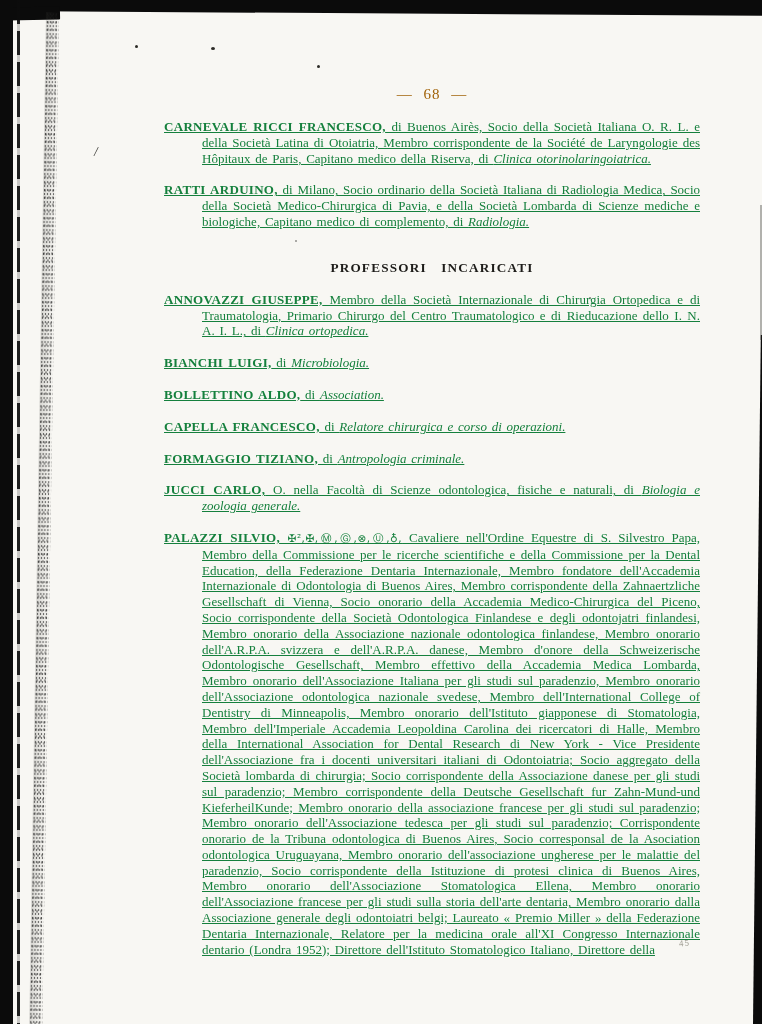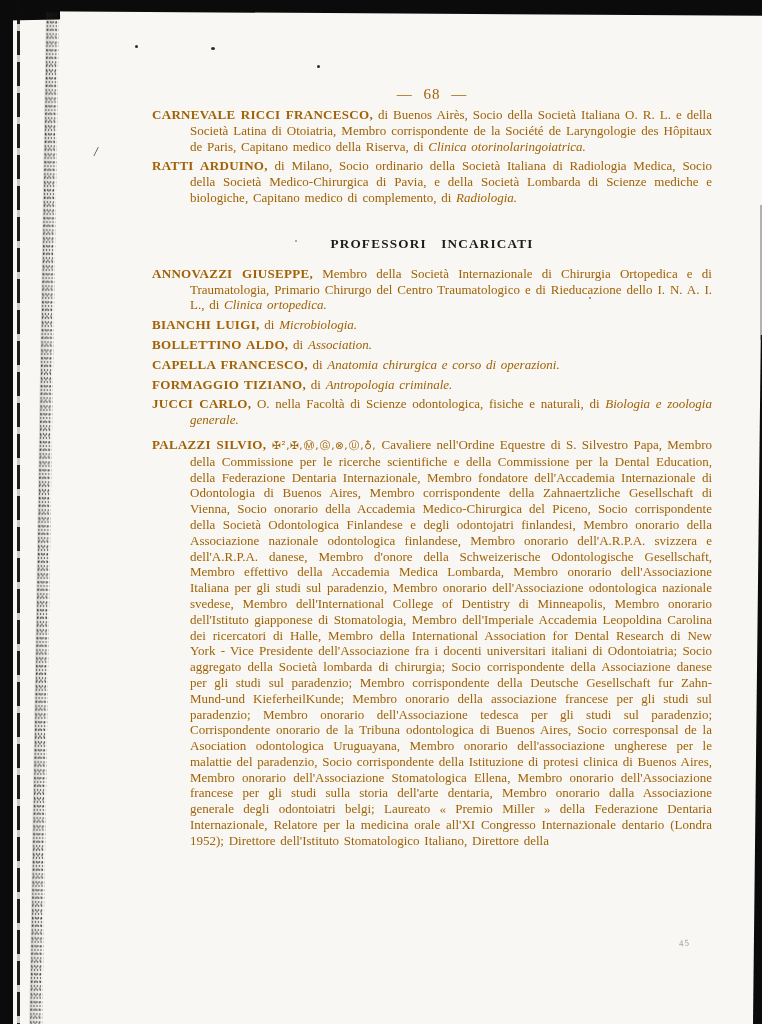--- a/index.html
+++ b/index.html
@@ -91,28 +91,29 @@
     font-size: 13.2px;
     font-weight: 700;
     letter-spacing: 1.2px;
     word-spacing: 10px;
     margin: 36px 0 14px 0;
     color: #1d1c19;
   }
   .sect-2 h2.heading { margin-top: 30px; }
   .entries { margin: 0; }
   .entry {
-    margin: 4px;
+    margin: 16px;
     font-size: 13px;
     line-height: 15.8px;
     text-align: justify;
     word-spacing: 1.5px;
     padding-left: 38px;
     text-indent: -38px;
-    color: #a16207;
+    color: #15803d;
+    text-decoration: underline;
   }
   .entry-name {
     font-weight: 700;
     letter-spacing: 0.3px;
   }
   .entry-symbols {
     font-family: "DejaVu Sans", sans-serif;
     font-size: 10.5px;
     letter-spacing: 0.5px;
   }
@@ -148,20 +149,20 @@
           <p class="entry"><span class="entry-name">RATTI ARDUINO,</span><span class="entry-text"> di Milano, Socio ordinario della Società Italiana di Radiologia Medica, Socio della Società Medico-Chirurgica di Pavia, e della Società Lombarda di Scienze mediche e biologiche, Capitano medico di complemento, di </span><em class="entry-italic">Radiologia.</em></p>
         </div>
     </section>
 
     <section class="sect sect-2">
       <h2 class="heading">PROFESSORI INCARICATI</h2>
       <div class="entries">
           <p class="entry"><span class="entry-name">ANNOVAZZI GIUSEPPE,</span><span class="entry-text"> Membro della Società Internazionale di Chirurgia Ortopedica e di Traumatologia, Primario Chirurgo del Centro Traumatologico e di Rieducazione dello I. N. A. I. L., di </span><em class="entry-italic">Clinica ortopedica.</em></p>
           <p class="entry"><span class="entry-name">BIANCHI LUIGI,</span><span class="entry-text"> di </span><em class="entry-italic">Microbiologia.</em></p>
           <p class="entry"><span class="entry-name">BOLLETTINO ALDO,</span><span class="entry-text"> di </span><em class="entry-italic">Association.</em></p>
-          <p class="entry"><span class="entry-name">CAPELLA FRANCESCO,</span><span class="entry-text"> di </span><em class="entry-italic">Anatomia chirurgica e corso di operazioni.</em></p>
+          <p class="entry"><span class="entry-name">CAPELLA FRANCESCO,</span><span class="entry-text"> di </span><em class="entry-italic">Relatore chirurgica e corso di operazioni.</em></p>
           <p class="entry"><span class="entry-name">FORMAGGIO TIZIANO,</span><span class="entry-text"> di </span><em class="entry-italic">Antropologia criminale.</em></p>
           <p class="entry"><span class="entry-name">JUCCI CARLO,</span><span class="entry-text"> O. nella Facoltà di Scienze odontologica, fisiche e naturali, di </span><em class="entry-italic">Biologia e zoologia generale.</em></p>
           <p class="entry"><span class="entry-name">PALAZZI SILVIO,</span><span class="entry-symbols"> ✠²,✠,Ⓜ,Ⓖ,⊗,Ⓤ,♁,</span><span class="entry-text"> Cavaliere nell'Ordine Equestre di S. Silvestro Papa, Membro della Commissione per le ricerche scientifiche e della Commissione per la Dental Education, della Federazione Dentaria Internazionale, Membro fondatore dell'Accademia Internazionale di Odontologia di Buenos Aires, Membro corrispondente della Zahnaertzliche Gesellschaft di Vienna, Socio onorario della Accademia Medico-Chirurgica del Piceno, Socio corrispondente della Società Odontologica Finlandese e degli odontojatri finlandesi, Membro onorario della Associazione nazionale odontologica finlandese, Membro onorario dell'A.R.P.A. svizzera e dell'A.R.P.A. danese, Membro d'onore della Schweizerische Odontologische Gesellschaft, Membro effettivo della Accademia Medica Lombarda, Membro onorario dell'Associazione Italiana per gli studi sul paradenzio, Membro onorario dell'Associazione odontologica nazionale svedese, Membro dell'International College of Dentistry di Minneapolis, Membro onorario dell'Istituto giapponese di Stomatologia, Membro dell'Imperiale Accademia Leopoldina Carolina dei ricercatori di Halle, Membro della International Association for Dental Research di New York - Vice Presidente dell'Associazione fra i docenti universitari italiani di Odontoiatria; Socio aggregato della Società lombarda di chirurgia; Socio corrispondente della Associazione danese per gli studi sul paradenzio; Membro corrispondente della Deutsche Gesellschaft fur Zahn-Mund-und KieferheilKunde; Membro onorario della associazione francese per gli studi sul paradenzio; Membro onorario dell'Associazione tedesca per gli studi sul paradenzio; Corrispondente onorario de la Tribuna odontologica di Buenos Aires, Socio corresponsal de la Asociation odontologica Uruguayana, Membro onorario dell'associazione ungherese per le malattie del paradenzio, Socio corrispondente della Istituzione di protesi clinica di Buenos Aires, Membro onorario dell'Associazione Stomatologica Ellena, Membro onorario dell'Associazione francese per gli studi sulla storia dell'arte dentaria, Membro onorario dalla Associazione generale degli odontoiatri belgi; Laureato « Premio Miller » della Federazione Dentaria Internazionale, Relatore per la medicina orale all'XI Congresso Internazionale dentario (Londra 1952); Direttore dell'Istituto Stomatologico Italiano, Direttore della</span></p>
         </div>
     </section>
   </div>
 </div>
 
 </body></html>

